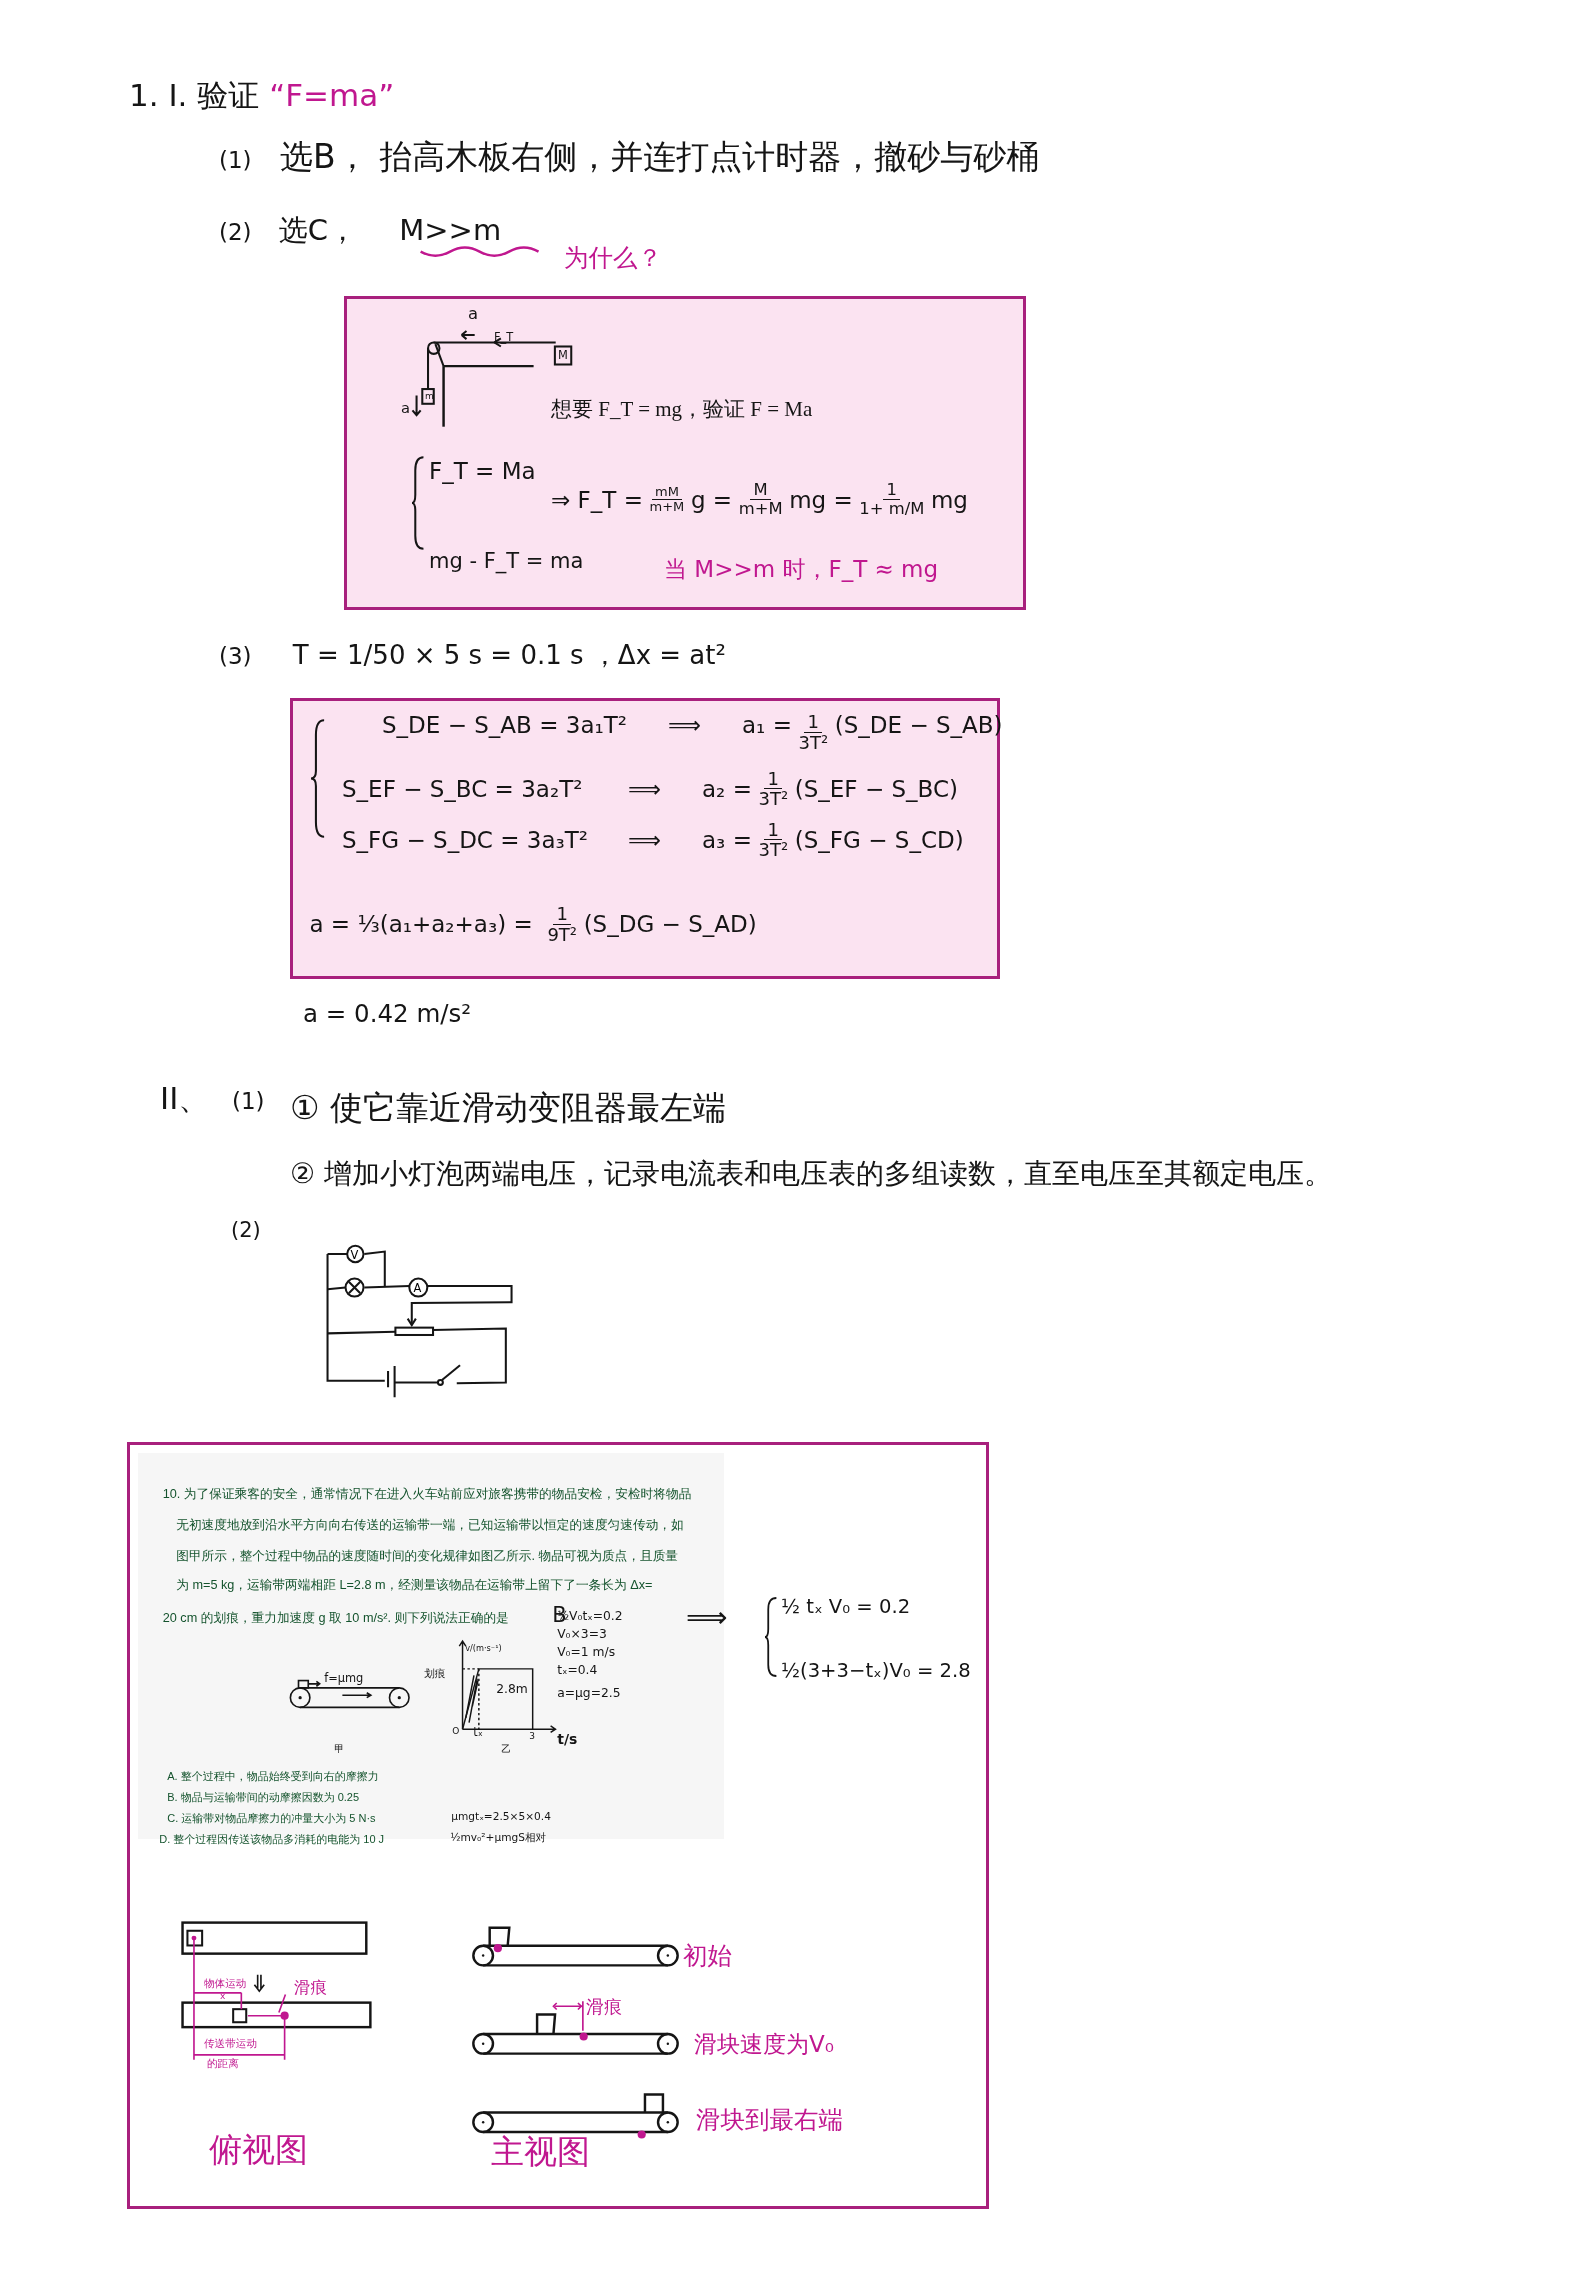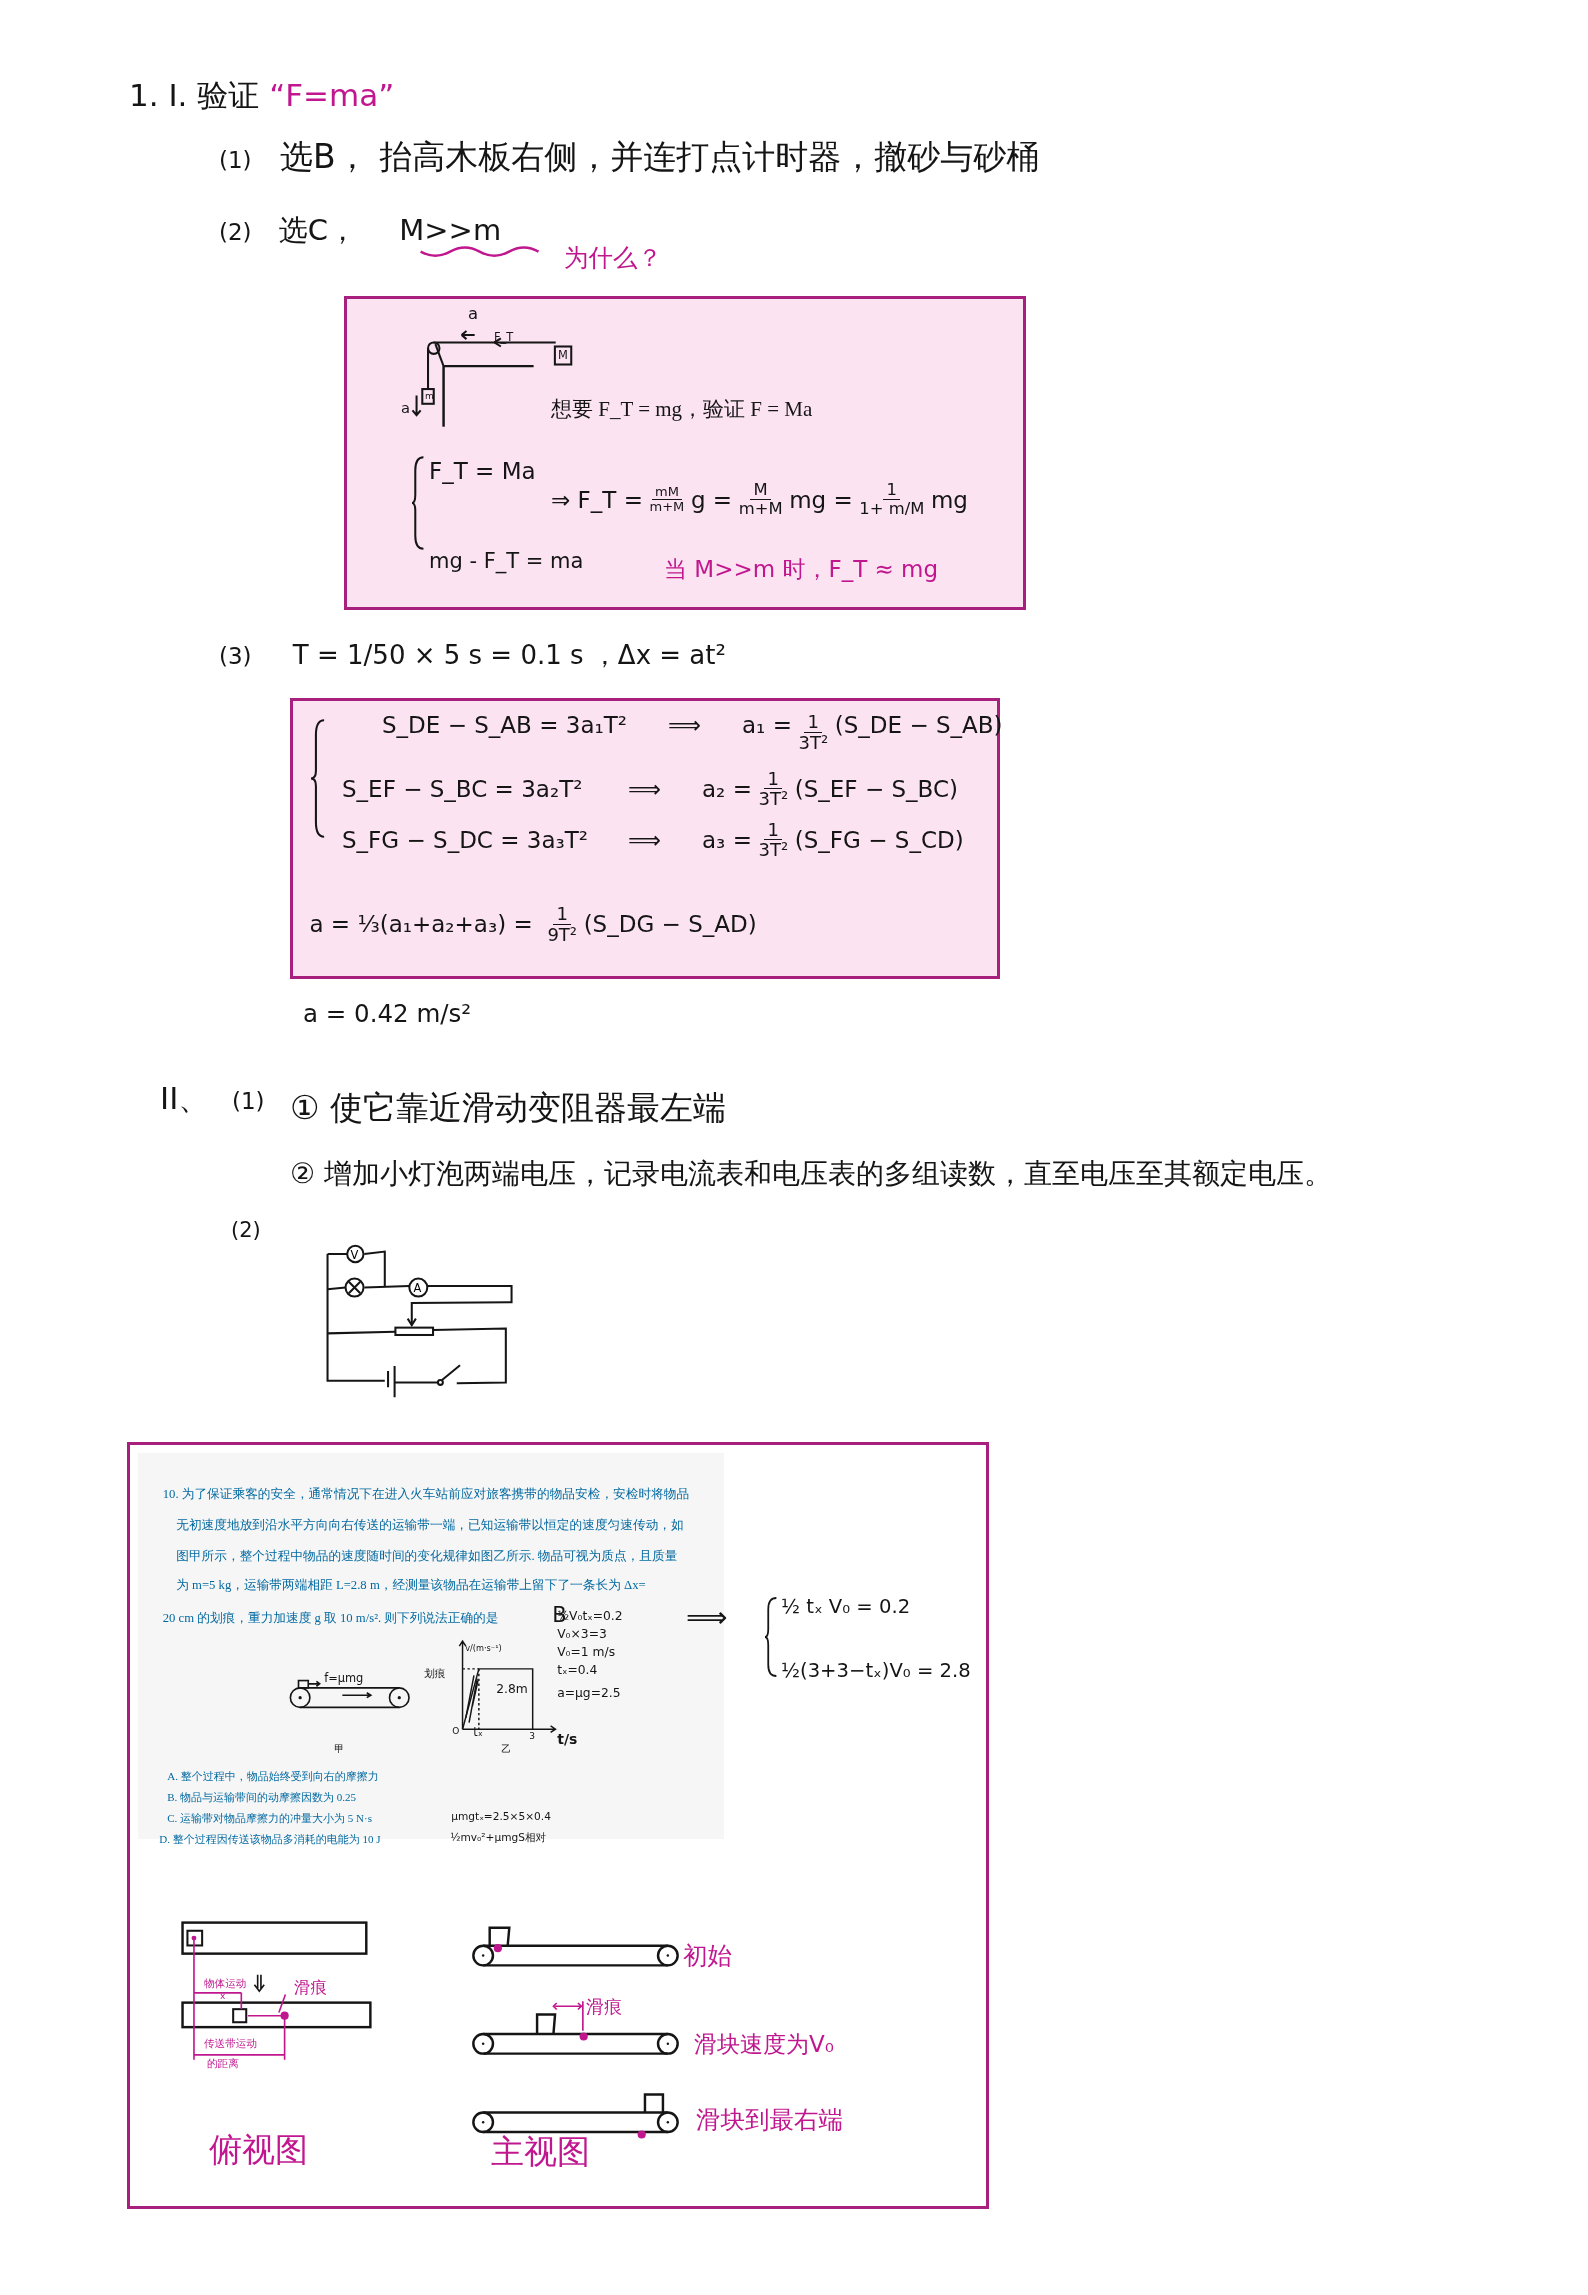--- a/index.html
+++ b/index.html
@@ -4,21 +4,21 @@
 <style>
   html, body { margin:0; padding:0; background:#ffffff; }
   body { width:1589px; height:2295px; position:relative; overflow:hidden;
          font-family:"DejaVu Sans", sans-serif; color:#111; }
   .abs { position:absolute; }
   .hw { font-family:"DejaVu Sans", sans-serif; color:#151515; white-space:nowrap; }
   .pink { color:#c0178f; }
   .box { position:absolute; background:#fbe3f1; border:3.3px solid #a8207d; box-sizing:border-box; }
   .whitebox { position:absolute; background:#ffffff; border:3.3px solid #a8207d; box-sizing:border-box; }
   .scan { position:absolute; background:#f6f6f6; }
-  .scan .q { font-family:Liberation Serif, serif; font-size:12.7px; color:#0369a1; white-space:nowrap; position:absolute; }
+  .scan .q { font-family:Liberation Sans, sans-serif; font-size:12.7px; color:#14532d; white-space:nowrap; position:absolute; }
   .frac { display:inline-flex; flex-direction:column; align-items:center; vertical-align:middle; margin:0 3.3px; }
   .frac .n { border-bottom:1.6px solid #151515; padding:0 3.3px; line-height:1.1; }
   .frac .d { line-height:1.1; padding:0 3.3px; }
   svg { position:absolute; overflow:visible; }
 </style>
 </head>
 <body>
 
 <div class="abs hw" style="left:129px;top:75px;font-size:31px;">
   <span>1. I. 验证</span>

